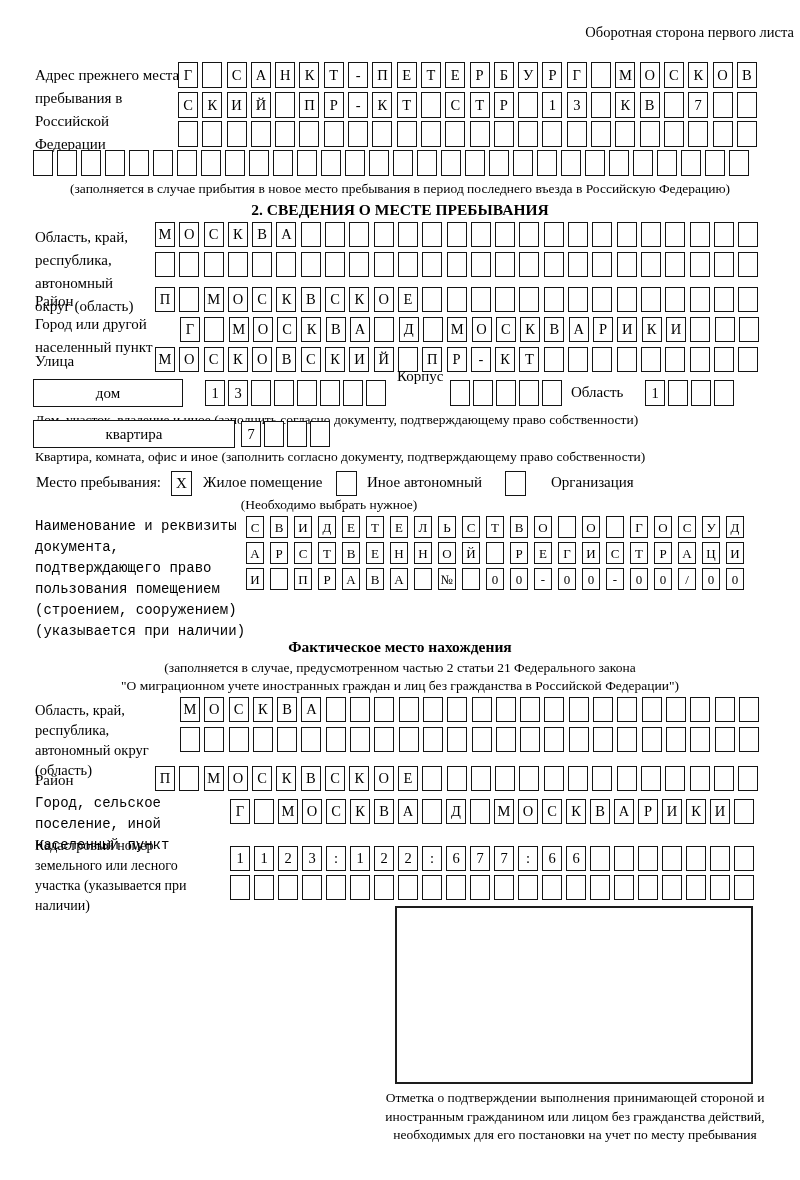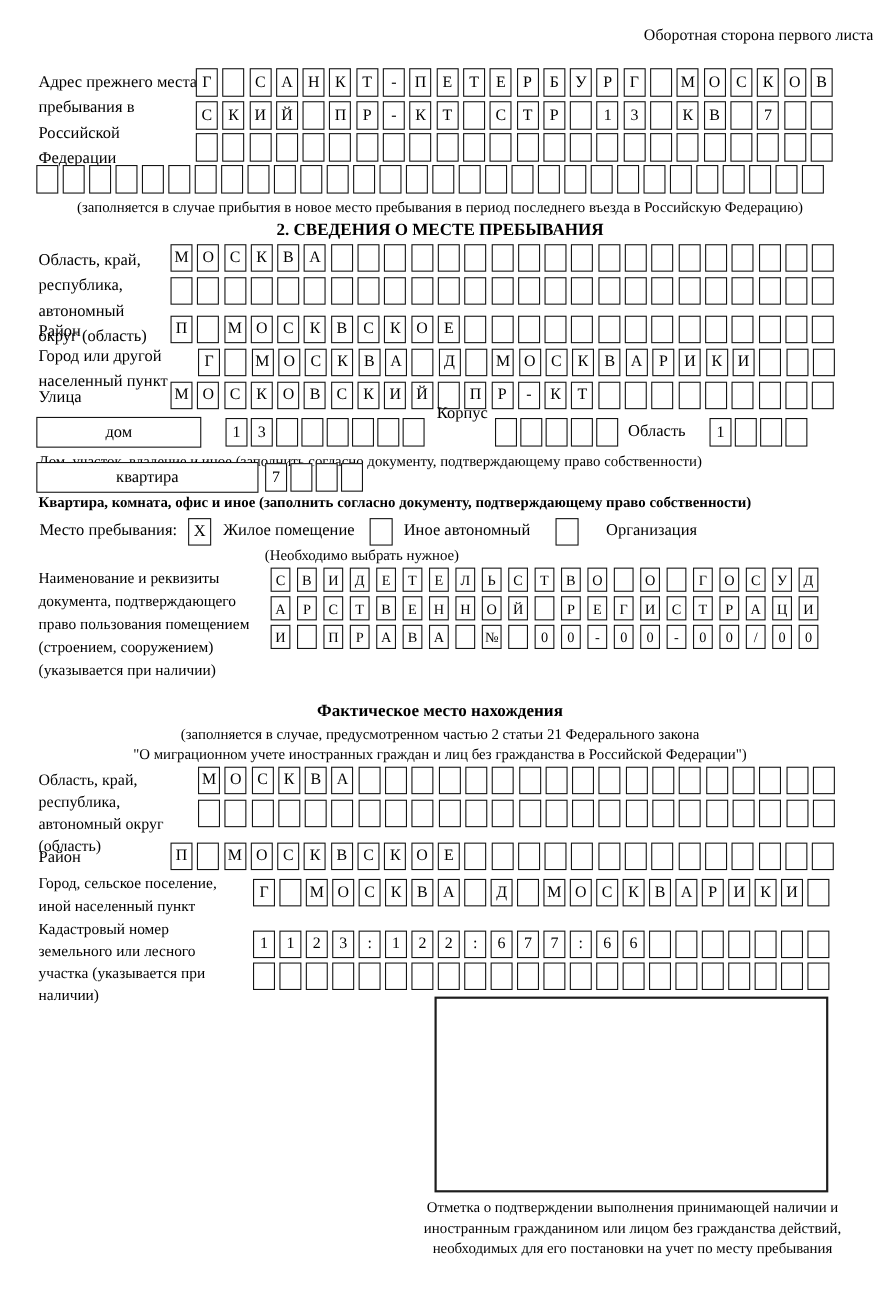--- a/index.html
+++ b/index.html
@@ -4,21 +4,21 @@
 <style>
   html,body{margin:0;padding:0;background:#e8e8e8;}
   .page{
     position:relative;width:800px;height:1180px;background:#ffffff;
     font-family:"Liberation Serif","DejaVu Serif",serif;color:#000;
     margin:0 auto;overflow:hidden;padding-left:46px;
   }
   .hdr{position:absolute;top:24px;right:52px;font-size:14.5px;}
   .title{position:absolute;left:0;width:800px;text-align:center;font-weight:bold;font-size:15.5px;}
   .lbl{position:absolute;font-size:15px;line-height:23px;}
-  .lbl.sm{font-size:14px;line-height:21px;}
+  .lbl.sm{font-size:14px;line-height:21px;font-family:Liberation Mono, monospace;}
   .lbl.sm2{font-size:14px;line-height:20px;}
   .note{position:absolute;font-size:13.5px;}
   .center{left:0;width:800px;text-align:center;}
   .row{position:absolute;display:flex;gap:4.3px;}
   .row .cell{
     box-sizing:border-box;flex:none;width:20px;height:26px;border:1.7px solid #141414;
     display:flex;align-items:center;justify-content:center;
     font-size:14.5px;line-height:1;background:#fff;
   }
   .row.h25 .cell{height:25px;}
@@ -330,21 +330,21 @@
     </div>
   <div class="note" style="left:35px;top:412px;">Дом, участок, владение и иное (заполнить согласно документу, подтверждающему право собственности)</div>
 
   <div class="wbox" style="left:33px;top:420px;width:202px;height:28px;">квартира</div>
   <div class="row g3" style="left:241px;top:421px;">
       <span class="cell">7</span>
       <span class="cell"></span>
       <span class="cell"></span>
       <span class="cell"></span>
     </div>
-  <div class="note" style="left:35px;top:449px;font-weight:bold;">Квартира, комната, офис и иное (заполнить согласно документу, подтверждающему право собственности)</div>
+  <div class="note" style="left:35px;top:449px;">Квартира, комната, офис и иное (заполнить согласно документу, подтверждающему право собственности)</div>
 
   <div class="il" style="left:36px;top:474px;">Место пребывания:</div>
   <div class="cb" style="left:171px;top:471px;">X</div>
   <div class="il" style="left:203px;top:474px;">Жилое помещение</div>
   <div class="cb" style="left:336px;top:471px;"></div>
   <div class="il" style="left:367px;top:474px;">Иное автономный</div>
   <div class="cb" style="left:505px;top:471px;"></div>
   <div class="il" style="left:551px;top:474px;">Организация</div>
   <div class="note" style="left:44px;top:497px;width:570px;text-align:center;">(Необходимо выбрать нужное)</div>
 
@@ -576,15 +576,15 @@
       <span class="cell"></span>
       <span class="cell"></span>
       <span class="cell"></span>
       <span class="cell"></span>
       <span class="cell"></span>
       <span class="cell"></span>
       <span class="cell"></span>
     </div>
 
   <div class="markbox"></div>
-  <div class="caption">Отметка о подтверждении выполнения принимающей наличии и иностранным гражданином или лицом без гражданства действий, необходимых для его постановки на учет по месту пребывания</div>
+  <div class="caption">Отметка о подтверждении выполнения принимающей стороной и иностранным гражданином или лицом без гражданства действий, необходимых для его постановки на учет по месту пребывания</div>
 
 </div>
 
 </body></html>

